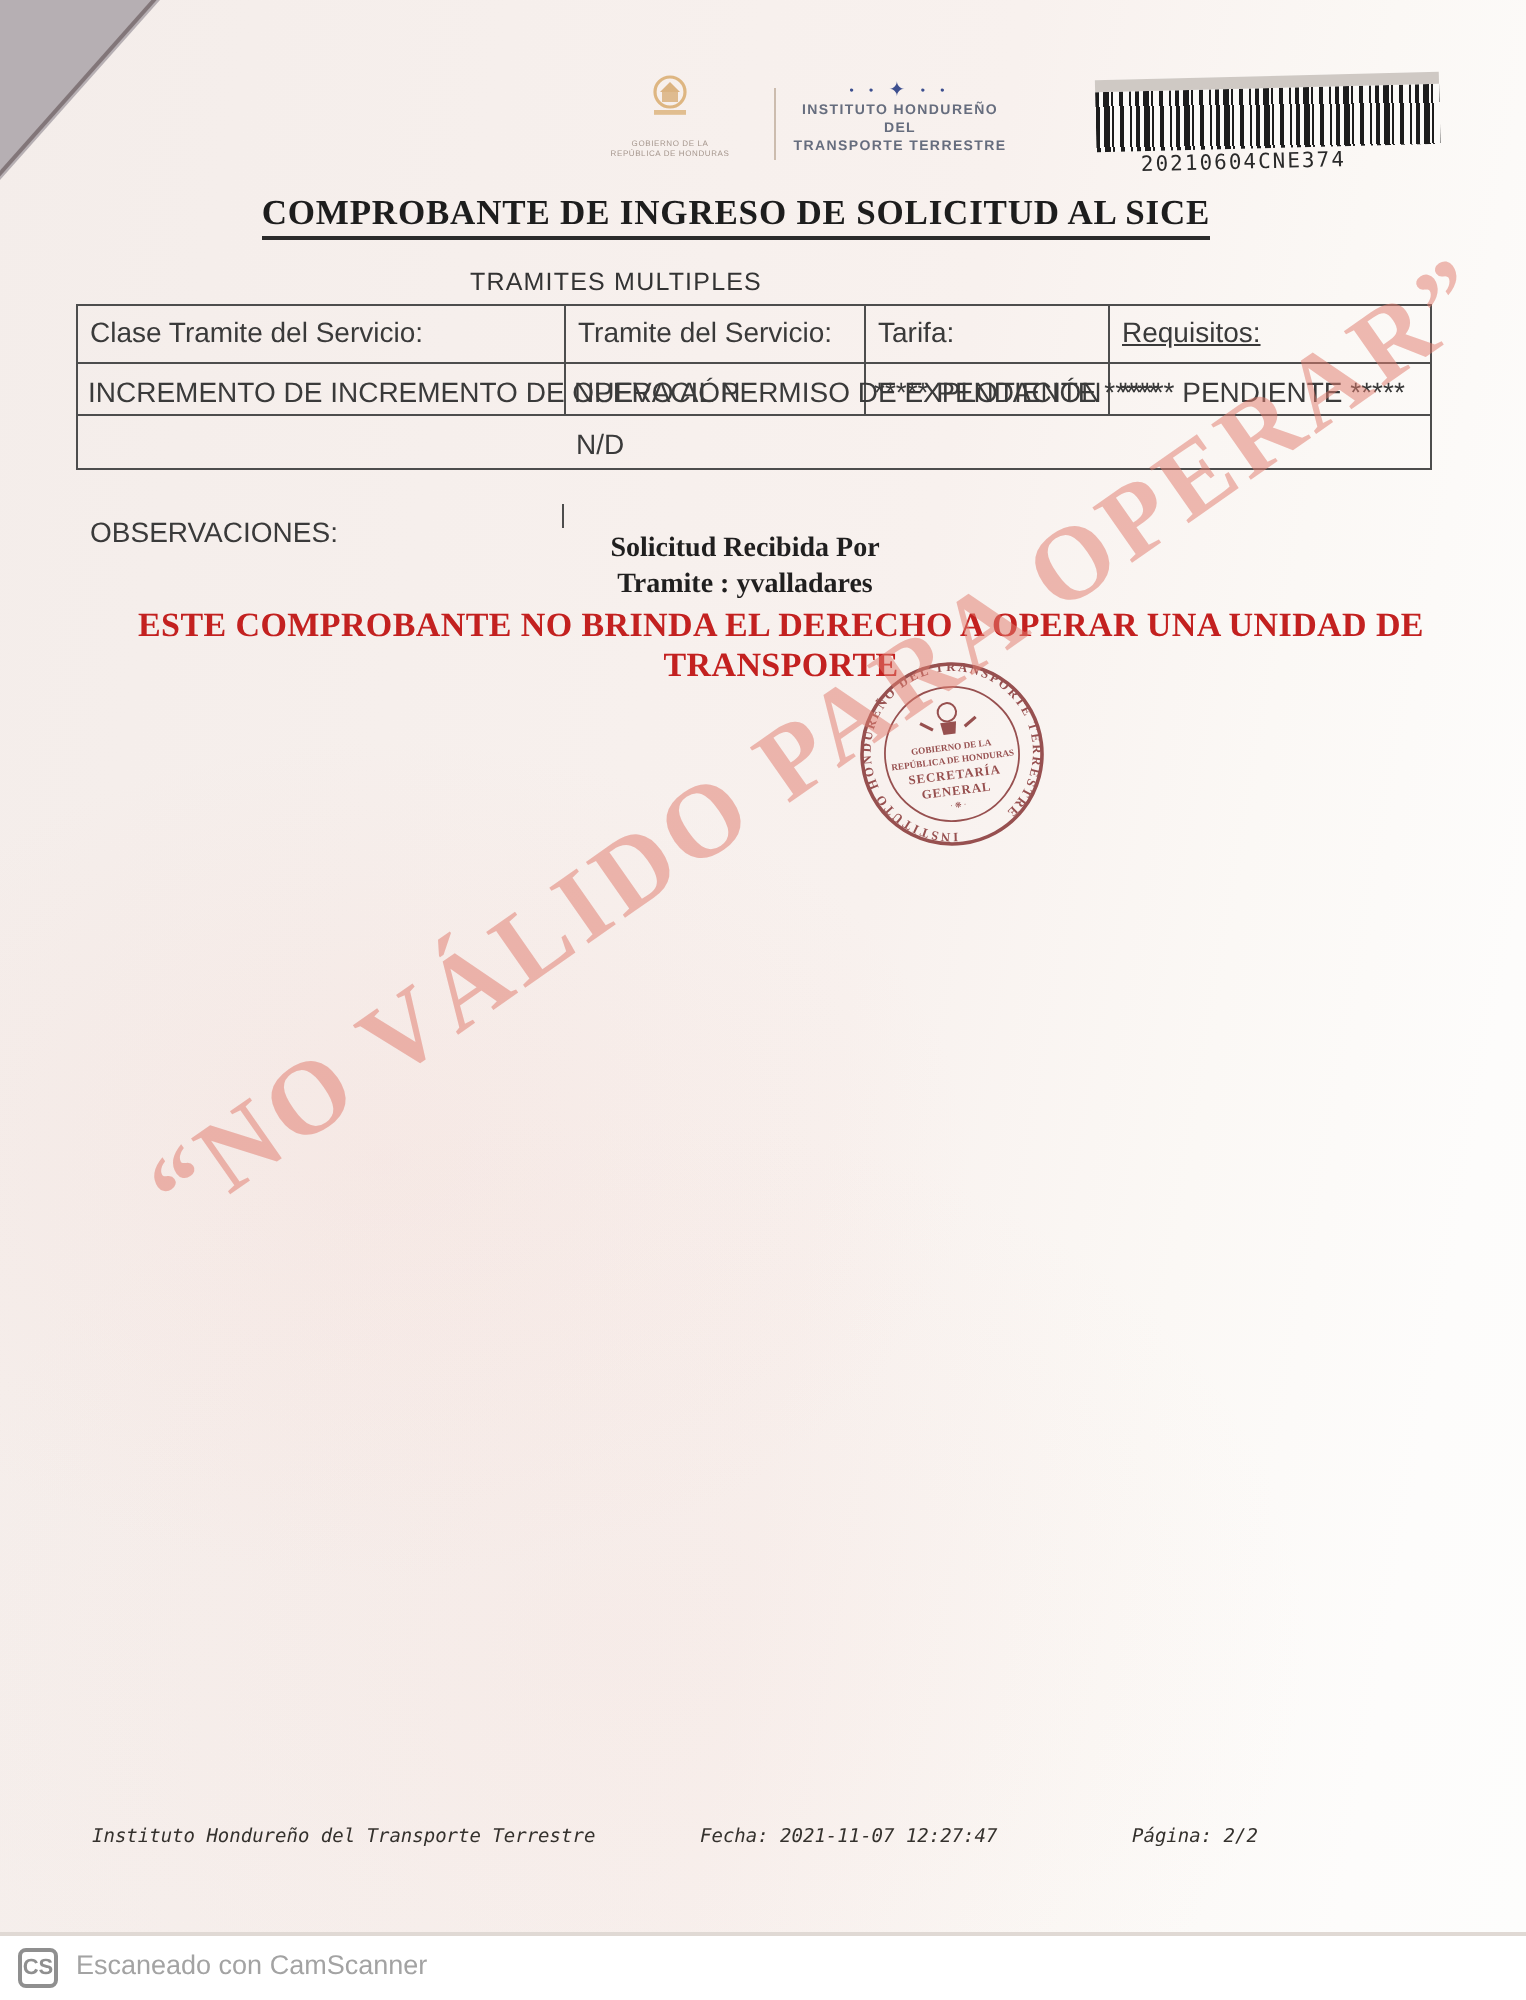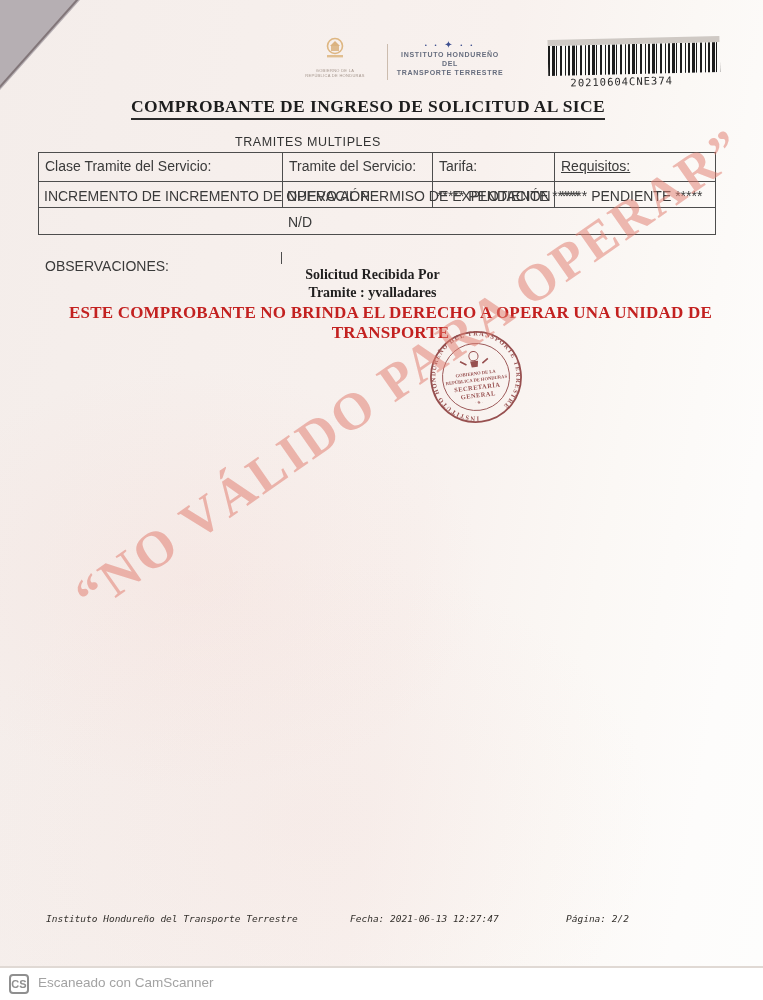--- a/index.html
+++ b/index.html
@@ -186,21 +186,21 @@
       <text x="50" y="59.5" font-size="6.4" font-weight="bold" letter-spacing=".5">SECRETARÍA</text>
       <text x="50" y="67.5" font-size="6.4" font-weight="bold" letter-spacing=".5">GENERAL</text>
       <text x="50" y="74" font-size="4">· ❋ ·</text>
     </g>
   </svg>
 
   <div class="watermark">“NO VÁLIDO PARA OPERAR”</div>
 
   <div class="sfooter">
     <span class="f-inst">Instituto Hondureño del Transporte Terrestre</span>
-    <span class="f-date">Fecha: 2021-06-13 12:27:47</span>
+    <span class="f-date">Fecha: 2021-11-07 12:27:47</span>
     <span class="f-page">Página: 2/2</span>
   </div>
 </div>
 
 <div class="cs-bar">
   <div class="cs-badge">CS</div>
   <div class="cs-label">Escaneado con CamScanner</div>
 </div>
 
 </body></html>

